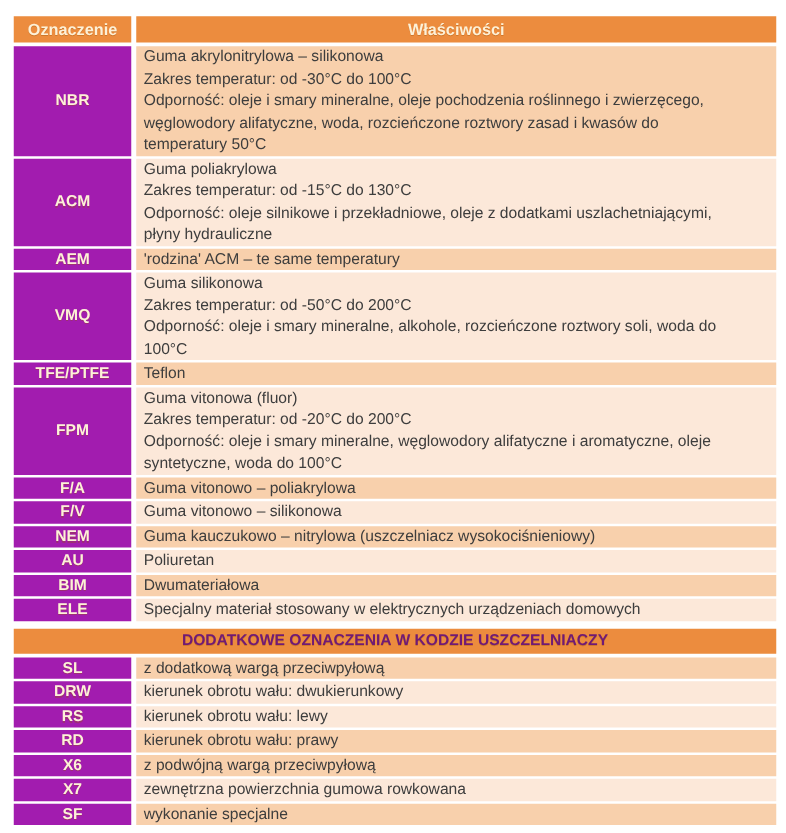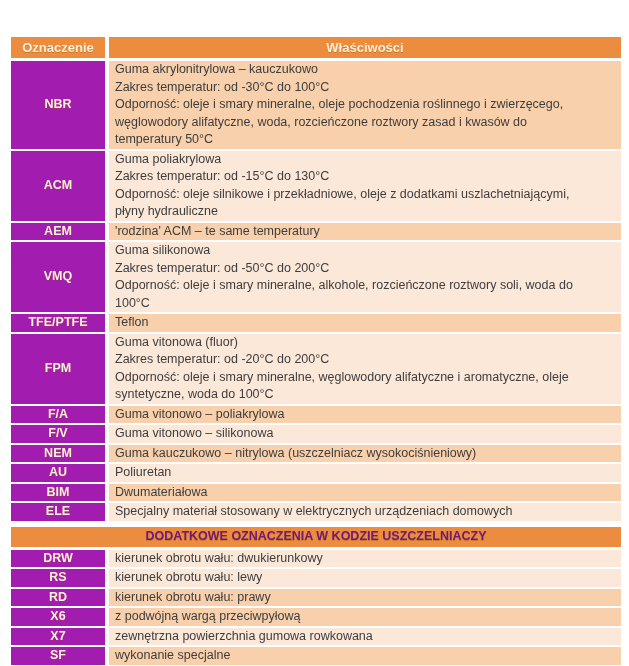--- a/index.html
+++ b/index.html
@@ -49,21 +49,20 @@
   .row.head .cell {
     background: #ec8c3e;
     color: #fdf1d8;
     font-weight: bold;
     font-size: 13px;
     height: 21px;
     display: flex;
     align-items: center;
     justify-content: center;
     text-shadow: 0 1px 0 rgba(150,80,10,0.35);
-    margin-top: 24px;
   }
   .section-bar {
     background: #ec8c3e;
     color: #701a75;
     font-weight: bold;
     font-size: 12.5px;
     height: 20px;
     display: flex;
     align-items: center;
     justify-content: center;
@@ -78,21 +77,21 @@
 <div class="tbl">
   <div class="row head">
     <div class="cell code head">Oznaczenie</div>
     <div class="cell desc head">Właściwości</div>
   </div>
 
   <div id="rows1">
   <div class="row shade-dark">
     <div class="cell code">NBR</div>
     <div class="cell desc">
-          <div class="desc-line">Guma akrylonitrylowa – kauczukowo</div>
+          <div class="desc-line">Guma akrylonitrylowa – silikonowa</div>
           <div class="desc-line">Zakres temperatur: od -30°C do 100°C</div>
           <div class="desc-line">Odporność: oleje i smary mineralne, oleje pochodzenia roślinnego i zwierzęcego,</div>
           <div class="desc-line">węglowodory alifatyczne, woda, rozcieńczone roztwory zasad i kwasów do</div>
           <div class="desc-line">temperatury 50°C</div>
         </div>
   </div>
 
   <div class="row shade-light">
     <div class="cell code">ACM</div>
     <div class="cell desc">
@@ -176,20 +175,26 @@
     <div class="cell code">ELE</div>
     <div class="cell desc">
           <div class="desc-line">Specjalny materiał stosowany w elektrycznych urządzeniach domowych</div>
         </div>
   </div>
 </div>
 
   <div class="section-bar">DODATKOWE OZNACZENIA W KODZIE USZCZELNIACZY</div>
 
   <div id="rows2">
+  <div class="row shade-dark">
+    <div class="cell code">SL</div>
+    <div class="cell desc">
+          <div class="desc-line">z dodatkową wargą przeciwpyłową</div>
+        </div>
+  </div>
 
   <div class="row shade-light">
     <div class="cell code">DRW</div>
     <div class="cell desc">
           <div class="desc-line">kierunek obrotu wału: dwukierunkowy</div>
         </div>
   </div>
 
   <div class="row shade-light">
     <div class="cell code">RS</div>

